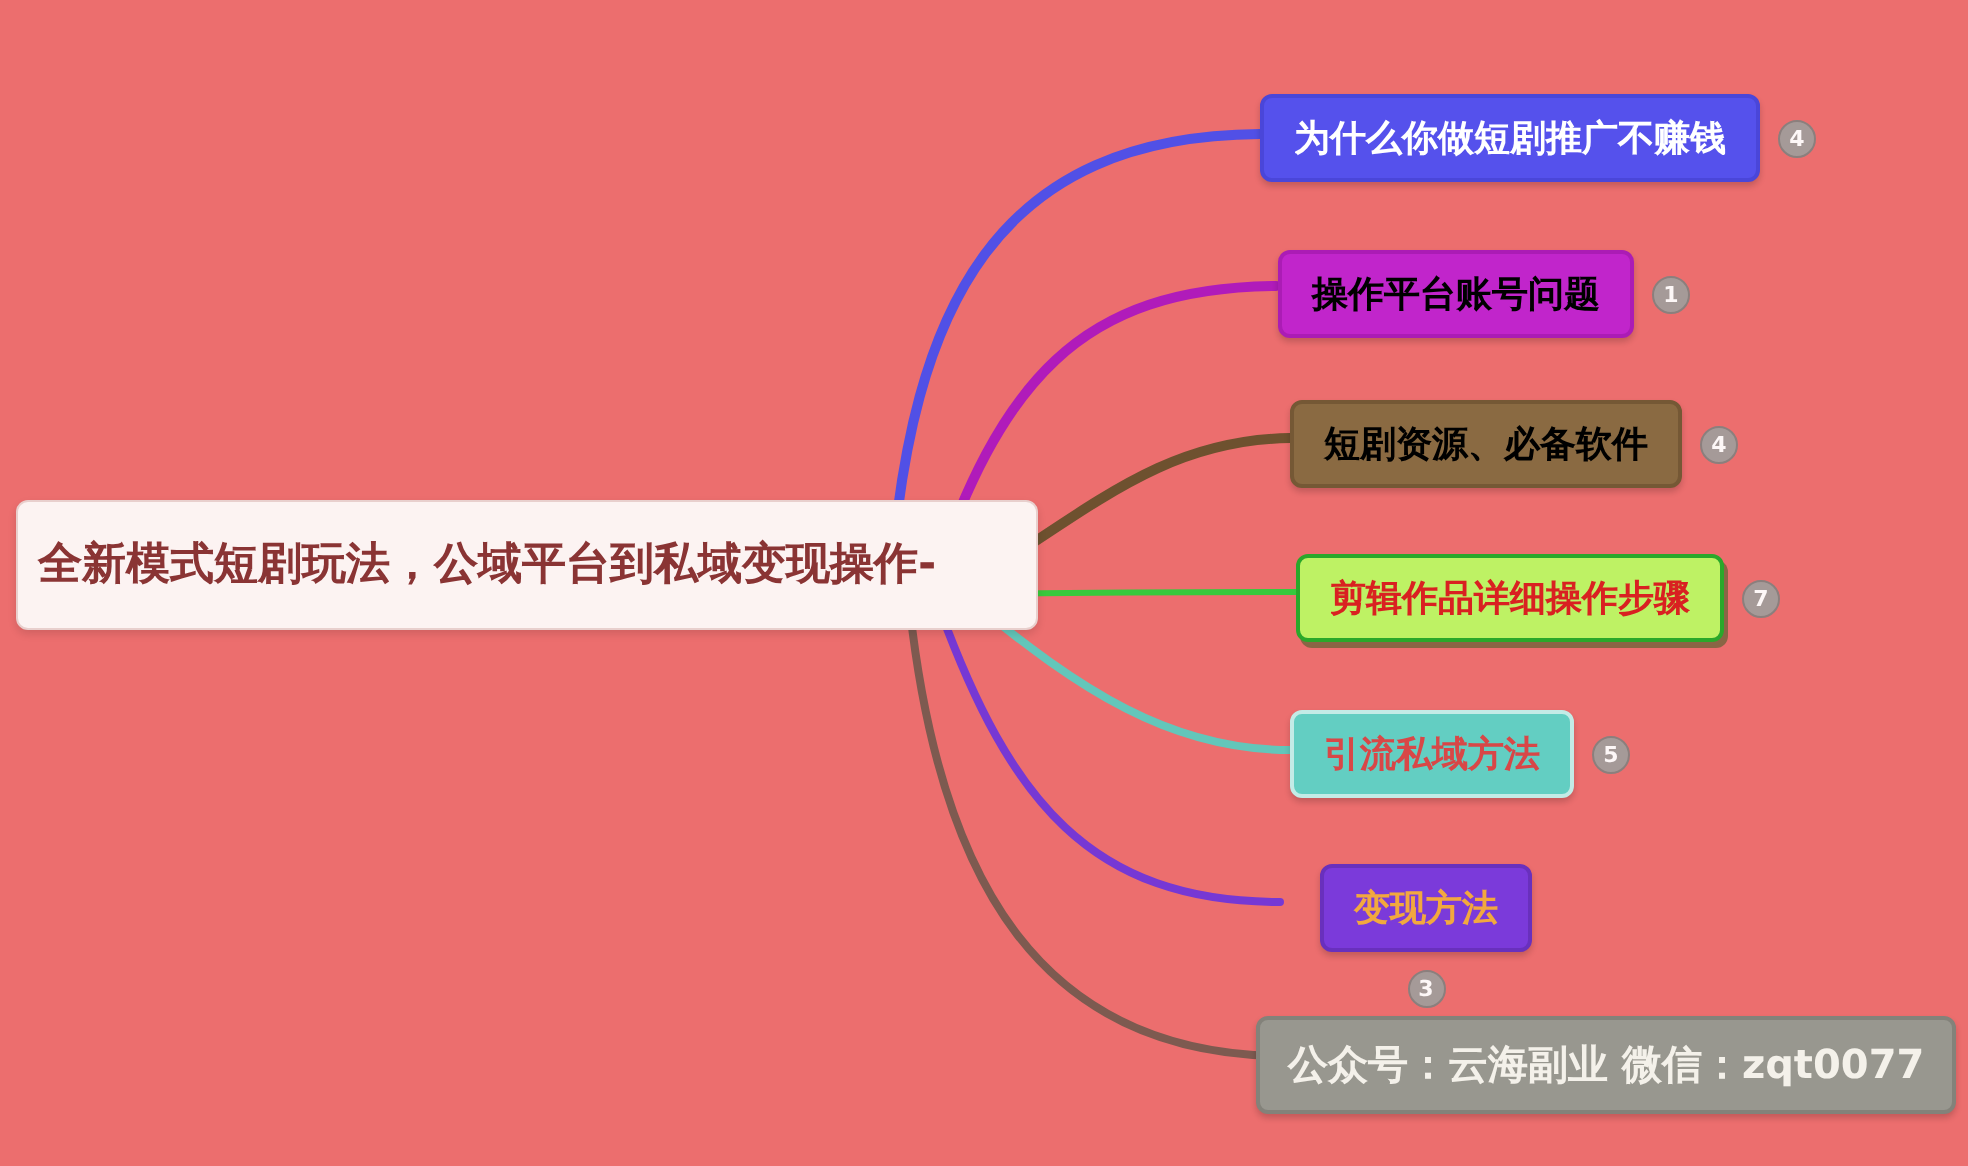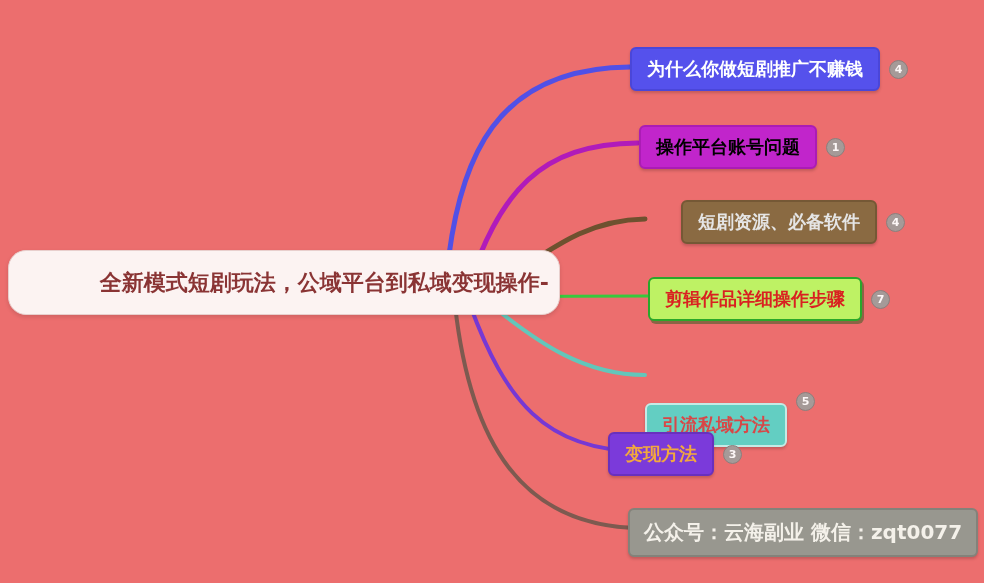--- a/index.html
+++ b/index.html
@@ -2,23 +2,23 @@
 <html><head>
 <meta charset="utf-8">
 <style>
   html,body{margin:0;padding:0;}
   body{font-family:"DejaVu Sans","Liberation Sans",sans-serif;}
   .stage{position:relative;width:984px;height:583px;overflow:hidden;background:#ec6e6e;}
   .links{position:absolute;left:0;top:0;width:984px;height:583px;}
   .links path{fill:none;stroke-linecap:round;}
 
   .root-node{
-    position:absolute;left:8px;top:250px;width:552px;box-sizing:border-box;
-    padding:14px 10px;border:1px solid #e8cfcd;border-radius:18px;
-    background:#fcf3f2;color:#8a3434;text-align:right;
+    position:absolute;left:8px;top:250px;width:511px;box-sizing:border-box;
+    padding:14px 10px;border:1px solid #e8cfcd;border-radius:6px;
+    background:#fcf3f2;color:#8a3434;text-align:left;
     font-weight:bold;font-size:22px;line-height:1.6;
     box-shadow:0 2px 4px rgba(0,0,0,.12);
   }
 
   .branch{position:absolute;display:flex;align-items:center;gap:9px;}
   .node{
     box-sizing:border-box;border:2px solid transparent;border-radius:6px;
     padding:8px 15px;font-size:18px;font-weight:bold;white-space:nowrap;
     box-shadow:0 2px 3px rgba(0,0,0,.18);
     text-align:right;
@@ -27,21 +27,21 @@
     width:17px;height:17px;border-radius:50%;flex:0 0 auto;
     background:#a59a98;border:1px solid #8b7f7d;color:#fdf7f7;
     font-size:11px;font-weight:bold;line-height:17px;text-align:center;
   }
 
   .b0{left:630px;top:47px;}
   .b1{left:639px;top:125px;}
   .b2{left:645px;top:200px;}
   .b3{left:648px;top:277px;}
   .b4{left:645px;top:355px;}
-  .b5{left:608px;top:432px;}
+  .b5{left:660px;top:432px;flex-direction:column;}
   .b6{left:628px;top:508px;}
   .b3 .node{box-shadow:2px 3px 0 rgba(20,90,20,.45);}
   .b6 .node{font-size:20px;padding:9px 14px;}
 </style>
 </head>
 <body>
 
 <div class="stage" style="background: rgb(236, 110, 110);">
 
   <svg class="links" viewBox="0 0 984 583">
@@ -66,35 +66,35 @@
   </div>
 
   <div class="branch b1">
     <div class="node" style="background: rgb(193, 37, 203); border-color: rgb(171, 28, 181); color: #000000;">
       <span>操作平台账号问题</span>
     </div>
     <div class="badge">1</div>
   </div>
 
   <div class="branch b2">
-    <div class="node" style="background: rgb(138, 106, 66); border-color: rgb(117, 88, 53); color: #e5e5e5; margin-left: 36px;">
+    <div class="node" style="background: rgb(138, 106, 66); border-color: rgb(117, 88, 53); color: #000000;">
       <span>短剧资源、必备软件</span>
     </div>
     <div class="badge">4</div>
   </div>
 
   <div class="branch b3">
     <div class="node" style="background: #bef264; border-color: rgb(42, 168, 42); color: rgb(217, 33, 33);">
       <span>剪辑作品详细操作步骤</span>
     </div>
     <div class="badge">7</div>
   </div>
 
   <div class="branch b4">
-    <div class="node" style="background: rgb(99, 206, 194); border-color: rgb(195, 235, 230); color: rgb(216, 71, 71); margin-top: 48px;">
+    <div class="node" style="background: rgb(99, 206, 194); border-color: rgb(195, 235, 230); color: rgb(216, 71, 71);">
       <span>引流私域方法</span>
     </div>
     <div class="badge">5</div>
   </div>
 
   <div class="branch b5">
     <div class="node" style="background: rgb(123, 58, 218); border-color: rgb(105, 48, 189); color: rgb(242, 168, 62);">
       <span>变现方法</span>
     </div>
     <div class="badge">3</div>

